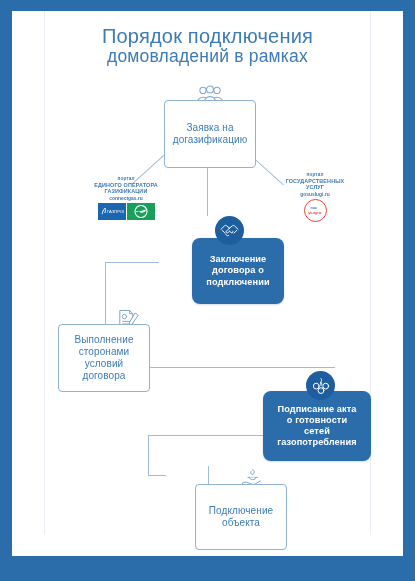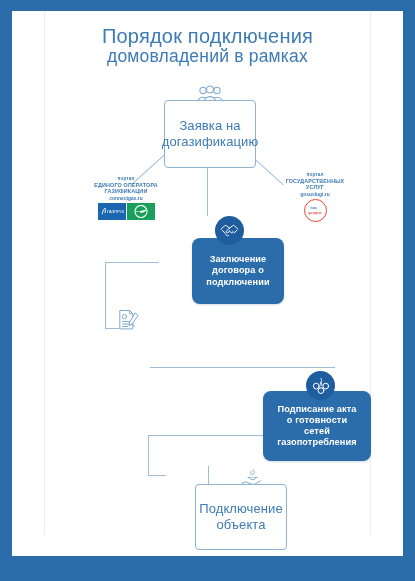--- a/index.html
+++ b/index.html
@@ -75,21 +75,21 @@
     justify-content: center;
     text-align: center;
     line-height: 1.22;
     letter-spacing: 0.1px;
   }
   .box-outline {
     background: #ffffff;
     border: 1.5px solid #8fb3d1;
     border-radius: 4px;
     color: #3d7bb5;
-    font-size: 13px;
+    font-size: 10px;
   }
   .box-filled {
     background: #2b6cab;
     border-radius: 8px;
     color: #ffffff;
     font-size: 9.2px;
     font-weight: bold;
     box-shadow: 0 1px 2px rgba(20,60,100,0.18);
   }
   .box-label { padding: 0 6px; }
@@ -263,20 +263,28 @@
   <div class="icon-plain" style="left:118px; top:309px; width:23px; height:22px;">
     <svg width="23" height="22" viewBox="0 0 23 22" fill="none" stroke="#7fa9cd" stroke-width="1" stroke-linecap="round" stroke-linejoin="round">
       <path d="M2.2 1.5h9.4l3.2 3.2v15.2H2.2z" fill="#ffffff"></path>
       <path d="M11.6 1.5v3.2h3.2"></path>
       <circle cx="6.4" cy="7.6" r="2.2"></circle>
       <path d="M4.6 12.4h7.4M4.6 15h7.4M4.6 17.4h5"></path>
       <path d="M17.4 4.2l2.8 2-6.2 9-3 1.4 0.6-3.2z" fill="#ffffff"></path>
       <path d="M14 15.4l2.6 1.8"></path>
     </svg>
   </div>
+  <div class="box box-outline" style="left:58px; top:324px; width:92px; height:68px;">
+    <div class="box-label">
+      <span>Выполнение</span><br>
+      <span>сторонами</span><br>
+      <span>условий</span><br>
+      <span>договора</span>
+    </div>
+  </div>
 
   <div class="box box-filled" style="left:263px; top:391px; width:108px; height:70px;">
     <div class="box-label">
       <span>Подписание акта</span><br>
       <span>о готовности</span><br>
       <span>сетей</span><br>
       <span>газопотребления</span>
     </div>
   </div>
   <div class="icon-circle" style="left:306px; top:371px; width:29px; height:29px;">

